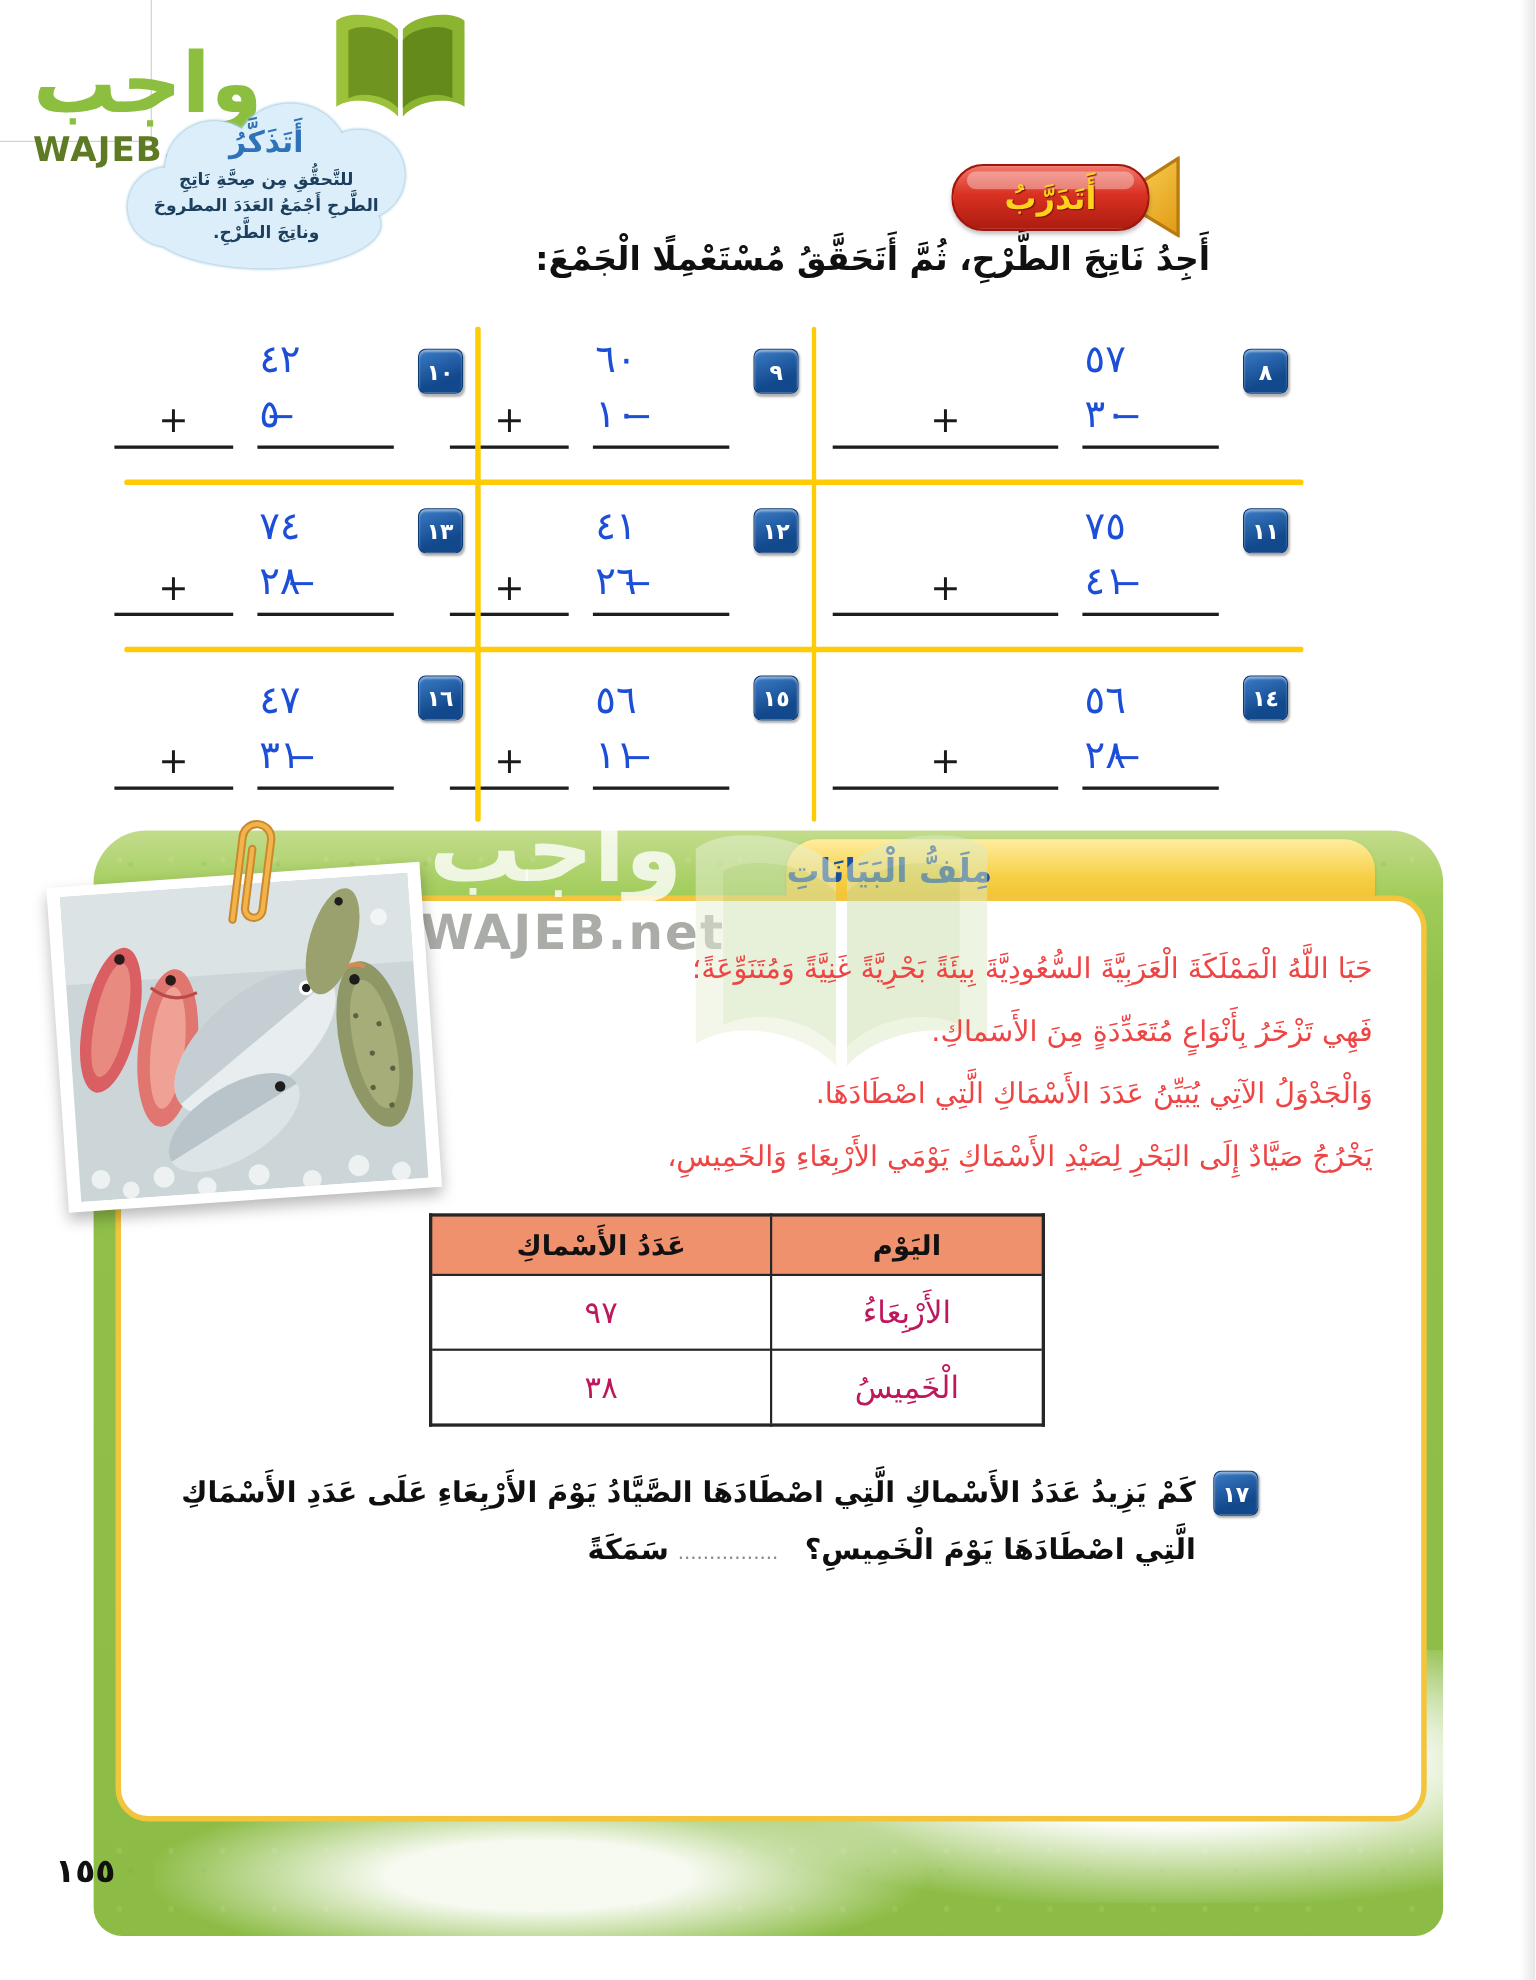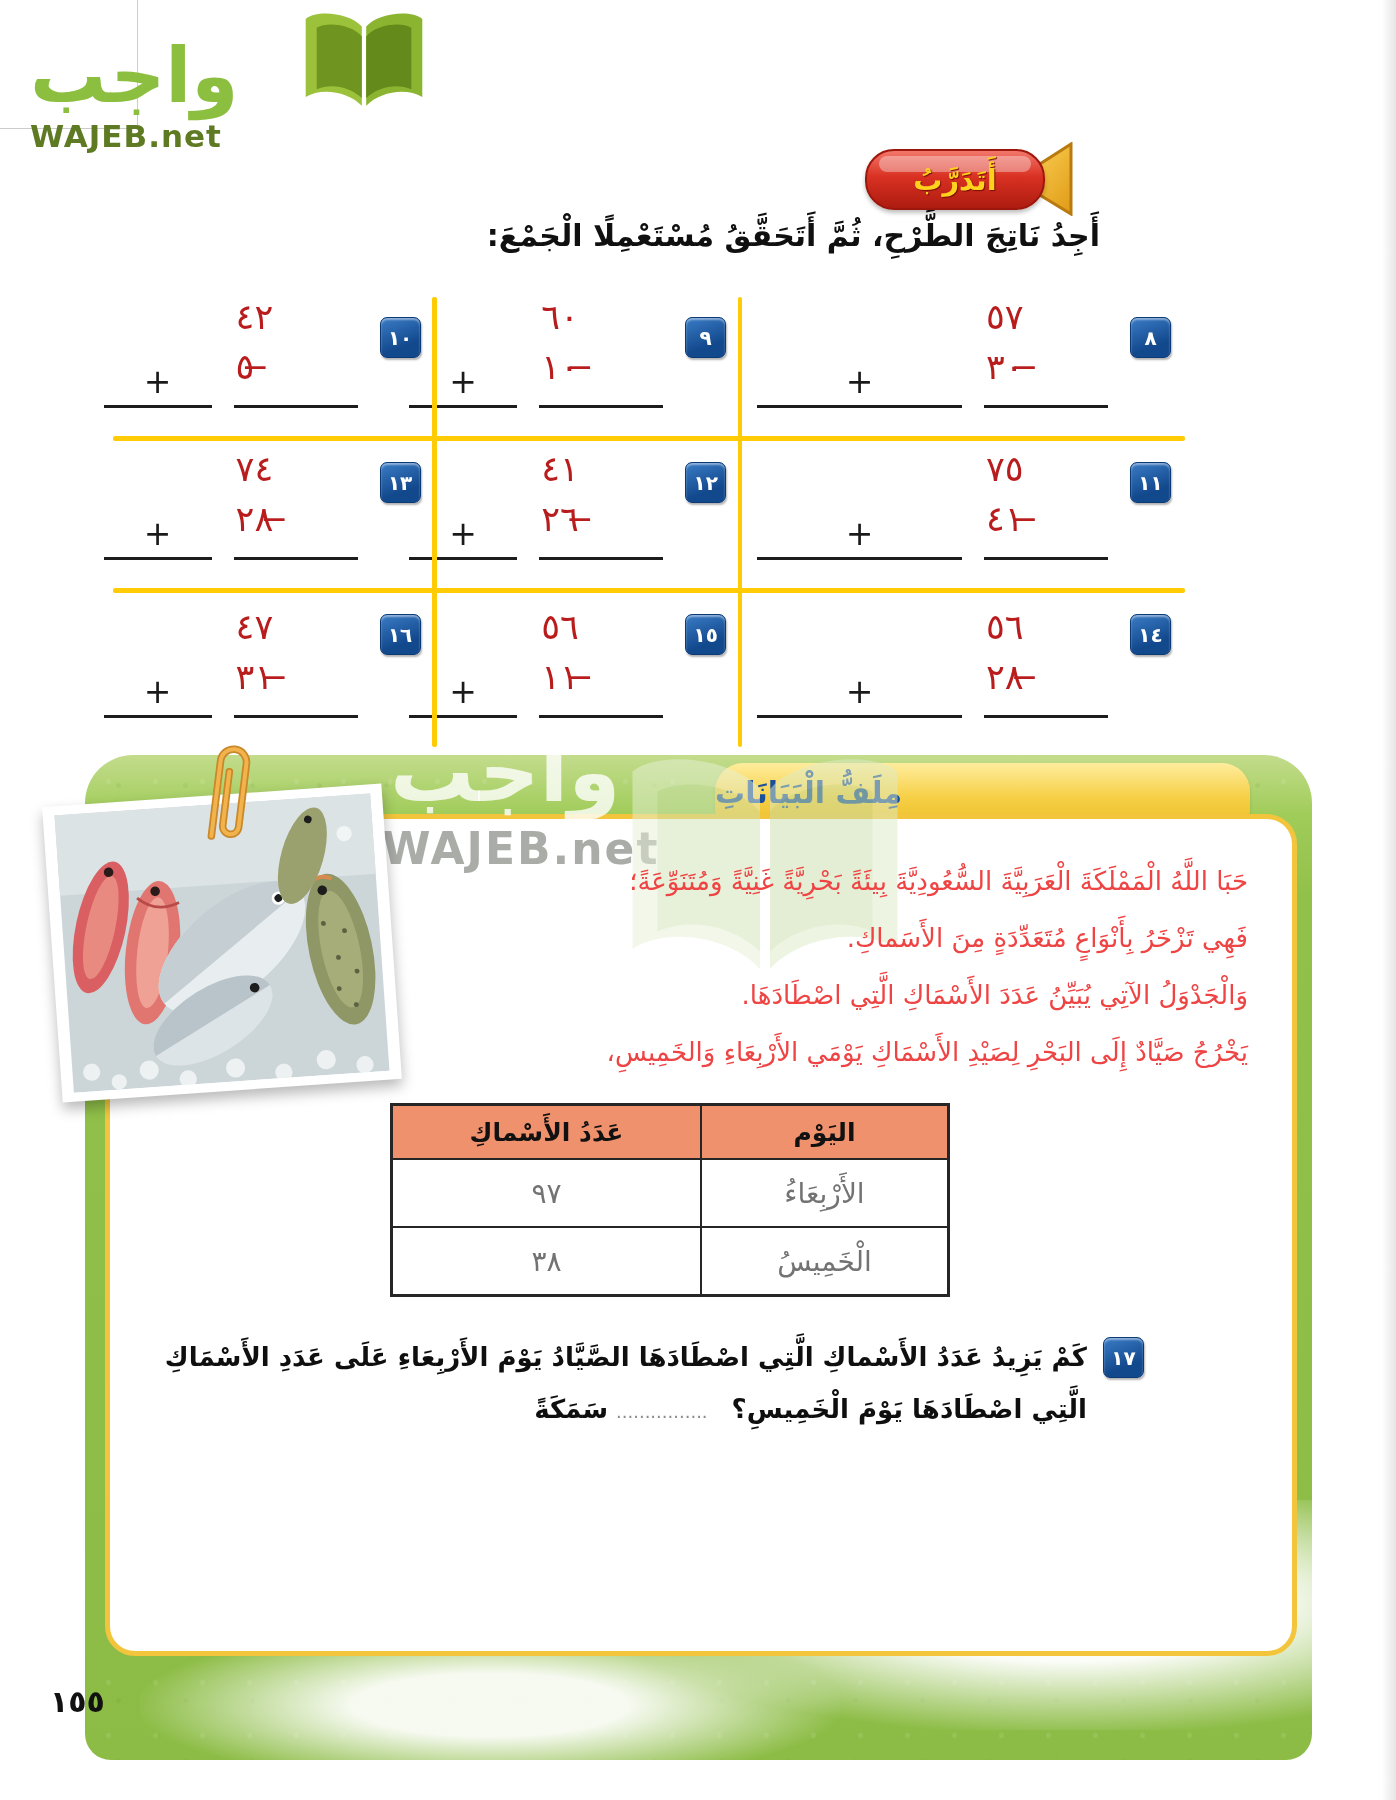--- a/index.html
+++ b/index.html
@@ -51,22 +51,22 @@
   .hline{position:absolute;left:0;width:100%;height:4.5px;background:#ffcb05;border-radius:2px;}
   .hline-a{top:143px;}
   .hline-b{top:295px;}
   .prob{display:flex;align-items:flex-end;gap:22px;padding:12px 14px 30px 8px;}
   .badge{flex:0 0 auto;align-self:flex-start;margin-top:12px;width:39px;height:39px;border-radius:7px;
      background:linear-gradient(160deg,#3a7cc6,#12488c 70%);border:1.5px solid #0c3a75;
      box-shadow:inset 0 2px 2px rgba(255,255,255,.45), 1px 2px 2px rgba(0,0,0,.3);
      color:#ffffff;font-size:20px;font-weight:700;display:flex;align-items:center;justify-content:center;}
   .stack{flex:0 0 auto;min-width:120px;border-bottom:3.5px solid #1d1d1d;padding:0 2px 8px 2px;
      display:flex;flex-direction:column;align-items:flex-end;}
-  .num-row{height:50px;display:flex;align-items:flex-start;justify-content:flex-end;direction:ltr;
-     font-size:35px;color:#b91c1c;}
+  .num-row{height:50px;display:flex;align-items:flex-end;justify-content:flex-end;direction:ltr;
+     font-size:35px;color:#1d4ed8;}
   .num{letter-spacing:20px;margin-right:-20px;}
   .sp{display:inline-block;width:42px;}
   .minus{display:inline-block;width:42px;text-align:center;font-size:33px;}
   .check{flex:1 1 120px;max-width:205px;min-width:108px;border-bottom:3.5px solid #1d1d1d;
      display:flex;justify-content:center;align-items:flex-end;padding-bottom:4px;
      font-size:33px;color:#1a1a1a;}
 
   
   .green{position:absolute;left:85px;top:755px;width:1227px;height:1005px;
      border-radius:48px 48px 26px 26px;background-color:#92c14b;
@@ -98,21 +98,21 @@
   .wm-book{left:505px;top:-115px;width:300px;height:340px;opacity:.5;}
 
   .panel-inner{position:relative;z-index:5;direction:rtl;padding:34px 44px 0 30px;}
   .para-line{font-size:26px;line-height:57px;color:#ef4444;text-align:right;}
 
   .fish-table{border-collapse:collapse;margin:22px 298px 0 0;direction:rtl;border:3.5px solid #262626;}
   .fish-table th,.fish-table td{border:2.5px solid #262626;text-align:center;}
   .fish-table th{background:#f0916e;font-size:25px;font-weight:700;color:#111;height:50px;}
   .col-day{width:243px;}
   .col-count{width:305px;}
-  .fish-table td{height:64px;font-size:28px;color:#737373;}
+  .fish-table td{height:64px;font-size:28px;color:#be185d;}
 
   .q17{display:flex;align-items:flex-start;gap:16px;margin:34px 104px 0 0;}
   .q17-text{font-size:26px;font-weight:700;line-height:52px;color:#0f0f0f;text-align:right;}
   .q17-dots{color:#8a8a8a;font-size:18px;letter-spacing:1px;margin:0 24px 0 8px;font-weight:400;}
   .q17-unit{font-weight:700;}
 
   
   .photo{position:absolute;left:52px;top:795px;width:340px;height:296px;z-index:6;background:#ffffff;
      padding:9px;box-sizing:border-box;transform:rotate(-4deg);box-shadow:0 7px 14px rgba(0,0,0,.28);}
   .photo svg{width:100%;height:100%;display:block;}
@@ -156,20 +156,33 @@
     <div class="brand-ar">واجب</div>
     <div class="brand-net">WAJEB.net</div>
   </div>
   <svg class="brand-book" viewBox="0 0 120 100">
     <path d="M58,16 C48,4 18,0 7,9 L7,80 C21,71 46,75 58,88 Z" fill="#9cc23b"></path>
     <path d="M62,16 C72,4 102,0 113,9 L113,80 C99,71 74,75 62,88 Z" fill="#8bb430"></path>
     <path d="M58,25 C50,15 28,11 17,17 L17,73 C30,67 48,71 58,81 Z" fill="#6f941f"></path>
     <path d="M62,25 C70,15 92,11 103,17 L103,73 C90,67 72,71 62,81 Z" fill="#638a1a"></path>
   </svg>
 
+  <div class="cloud">
+    <div class="cloud-shape">
+      <i class="cloud-b1"></i>
+        <i class="cloud-b2"></i>
+        <i class="cloud-b3"></i>
+        <i class="cloud-b4"></i>
+        <i class="cloud-b5"></i>
+    </div>
+    <div class="cloud-content">
+      <div class="cloud-title">أَتَذَكَّرُ</div>
+      <div class="cloud-text">للتَّحقُّقِ مِن صِحَّةِ نَاتِجِ الطَّرحِ أَجْمَعُ العَدَدَ المطروحَ وناتِجَ الطَّرْحِ.</div>
+    </div>
+  </div>
 
   <div class="practice">
     <svg class="practice-arrow" viewBox="0 0 62 74">
       <defs>
           <linearGradient id="gold" x1="0" y1="0" x2="1" y2="1">
         <stop offset="0" stop-color="#ffd95e"></stop>
             <stop offset="1" stop-color="#e09a16"></stop>
           </linearGradient>
         </defs>
       <polygon points="2,38 58,2 58,72" fill="url(#gold)" stroke="#b97a10" stroke-width="3"></polygon>

